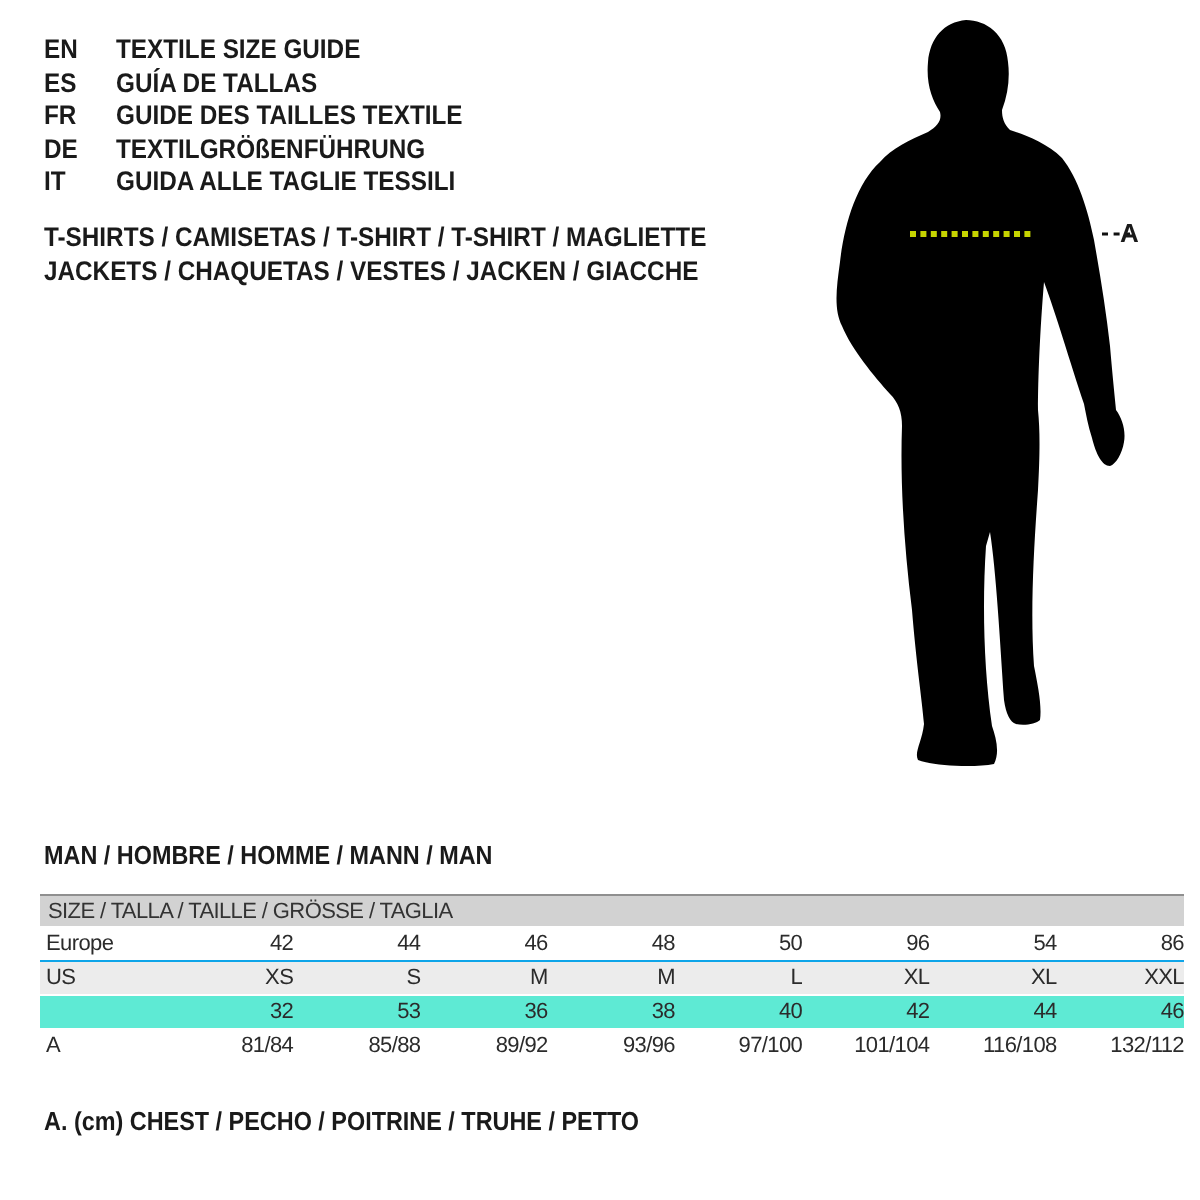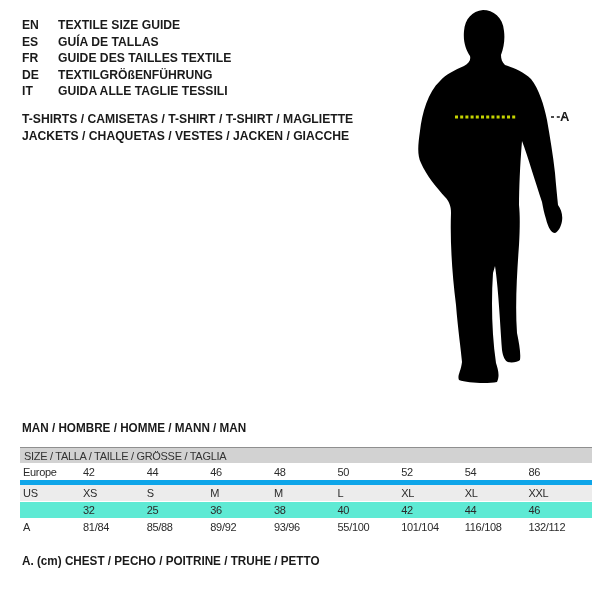--- a/index.html
+++ b/index.html
@@ -16,25 +16,25 @@
 
   .figure-wrap { position:absolute; left:415px; top:5px; width:160px; height:385px; }
   .a-label { position:absolute; left:560px; top:109px; font-weight:bold; font-size:13px; }
 
   .section-title { position:absolute; left:22px; top:420px; font-weight:bold; font-size:13px; }
 
   .size-table { position:absolute; left:20px; top:447px; width:572px; font-size:11px; letter-spacing:-0.3px; color:#2b2b2b; }
   .tr { display:flex; align-items:center; }
   .tr-header { background:#d2d2d2; height:15px; border-top:1px solid #8f8f8f; padding-left:4px; color:#333333; }
   .tr-europe { height:17px; background:#ffffff; }
-  .tr-us { height:16px; background:#ececec; border-top:5px solid #0ea5e9; border-bottom:1px solid #ffffff; }
+  .tr-us { height:16px; background:#ececec; border-top:1px solid #0ea5e9; border-bottom:1px solid #ffffff; }
   .tr-num { height:16px; background:#5eead4; }
   .tr-a { height:17px; background:#ffffff; }
   .td-label { width:60px; padding-left:3px; }
-  .td { flex:1; text-align:left; }
+  .td { flex:1; text-align:right; }
 
   .footnote { position:absolute; left:22px; top:553px; font-weight:bold; font-size:13px; }
 </style>
 </head>
 <body>
 
 <div class="canvas">
 
   <div class="lang-list condensed">
     <div class="lang-row">
@@ -113,56 +113,56 @@
   <div class="size-table">
     <div class="tr tr-header">SIZE / TALLA / TAILLE / GRÖSSE / TAGLIA</div>
 
     <div class="tr tr-europe">
       <span class="td-label">Europe</span>
       <span class="td">42</span>
       <span class="td">44</span>
       <span class="td">46</span>
       <span class="td">48</span>
       <span class="td">50</span>
-      <span class="td">52</span>
+      <span class="td">96</span>
       <span class="td">54</span>
       <span class="td">86</span>
     </div>
 
     <div class="tr tr-us">
       <span class="td-label">US</span>
       <span class="td">XS</span>
       <span class="td">S</span>
       <span class="td">M</span>
       <span class="td">M</span>
       <span class="td">L</span>
       <span class="td">XL</span>
       <span class="td">XL</span>
       <span class="td">XXL</span>
     </div>
 
     <div class="tr tr-num">
       <span class="td-label"></span>
       <span class="td">32</span>
-      <span class="td">25</span>
+      <span class="td">53</span>
       <span class="td">36</span>
       <span class="td">38</span>
       <span class="td">40</span>
       <span class="td">42</span>
       <span class="td">44</span>
       <span class="td">46</span>
     </div>
 
     <div class="tr tr-a">
       <span class="td-label">A</span>
       <span class="td">81/84</span>
       <span class="td">85/88</span>
       <span class="td">89/92</span>
       <span class="td">93/96</span>
-      <span class="td">55/100</span>
+      <span class="td">97/100</span>
       <span class="td">101/104</span>
       <span class="td">116/108</span>
       <span class="td">132/112</span>
     </div>
   </div>
 
   <div class="footnote condensed">A. (cm) CHEST / PECHO / POITRINE / TRUHE / PETTO</div>
 
 </div>
 

